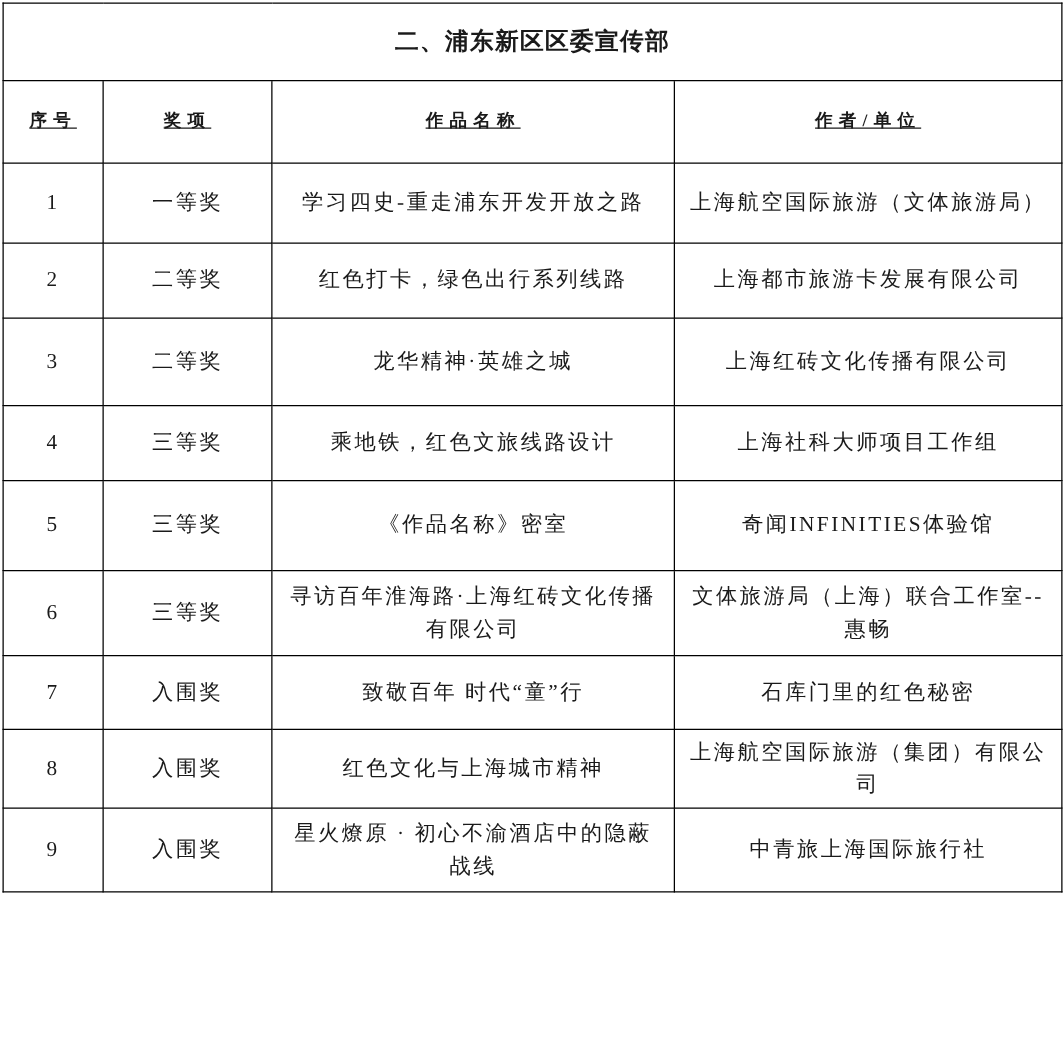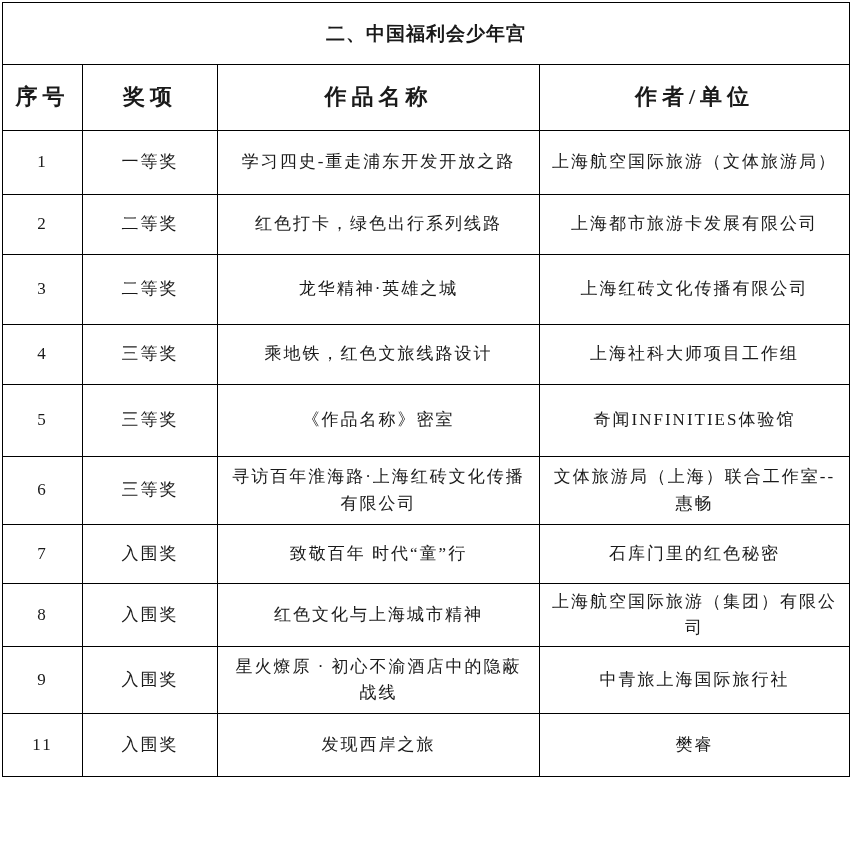--- a/index.html
+++ b/index.html
@@ -32,41 +32,42 @@
     line-height: 1.55;
     letter-spacing: 2px;
     overflow: hidden;
   }
   tr.title-row td {
     font-size: 19px;
     font-weight: bold;
     letter-spacing: 1px;
   }
   tr.header-row th {
-    font-size: 22px;
+    font-size: 14px;
     font-weight: bold;
     letter-spacing: 5px;
+    text-decoration: underline;
   }
   td.cell-no {
     letter-spacing: 1px;
   }
 </style>
 </head>
 <body>
 
 <table class="awards">
   <colgroup>
     <col style="width:80px">
     <col style="width:135px">
     <col style="width:322px">
     <col style="width:310px">
   </colgroup>
   <tbody>
     <tr class="title-row" style="height:62px">
-      <td colspan="4">二、中国福利会少年宫</td>
+      <td colspan="4">二、浦东新区区委宣传部</td>
     </tr>
     <tr class="header-row" style="height:66px">
       <th>序号</th>
       <th>奖项</th>
       <th>作品名称</th>
       <th>作者/单位</th>
     </tr>
     <tr style="height:64px">
       <td class="cell-no">1</td>
       <td>一等奖</td>
@@ -114,20 +115,14 @@
       <td>入围奖</td>
       <td>红色文化与上海城市精神</td>
       <td>上海航空国际旅游（集团）有限公司</td>
     </tr>
     <tr style="height:67px">
       <td class="cell-no">9</td>
       <td>入围奖</td>
       <td>星火燎原 · 初心不渝酒店中的隐蔽战线</td>
       <td>中青旅上海国际旅行社</td>
     </tr>
-    <tr style="height:63px">
-      <td class="cell-no">11</td>
-      <td>入围奖</td>
-      <td>发现西岸之旅</td>
-      <td>樊睿</td>
-    </tr>
   </tbody>
 </table>
 
 </body></html>

